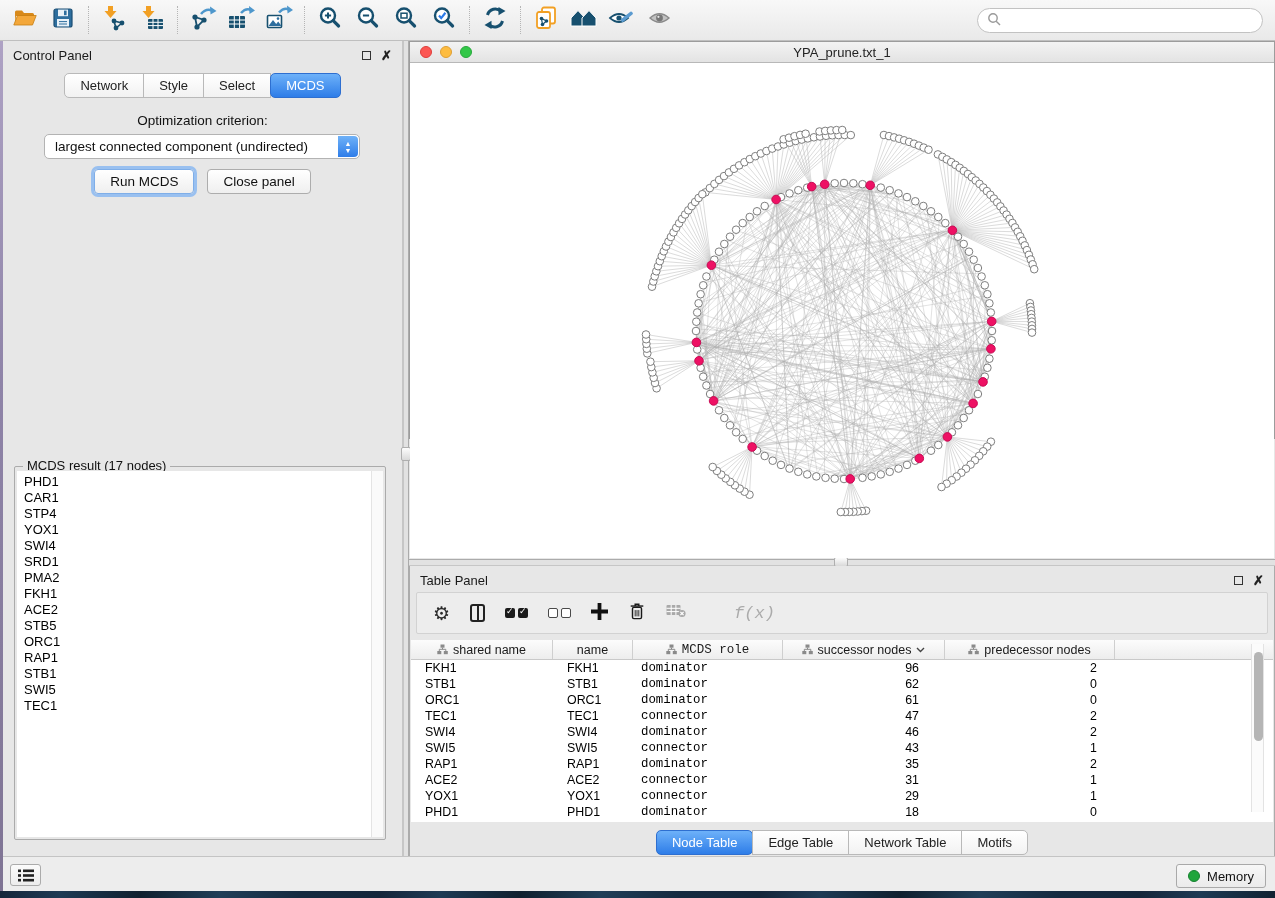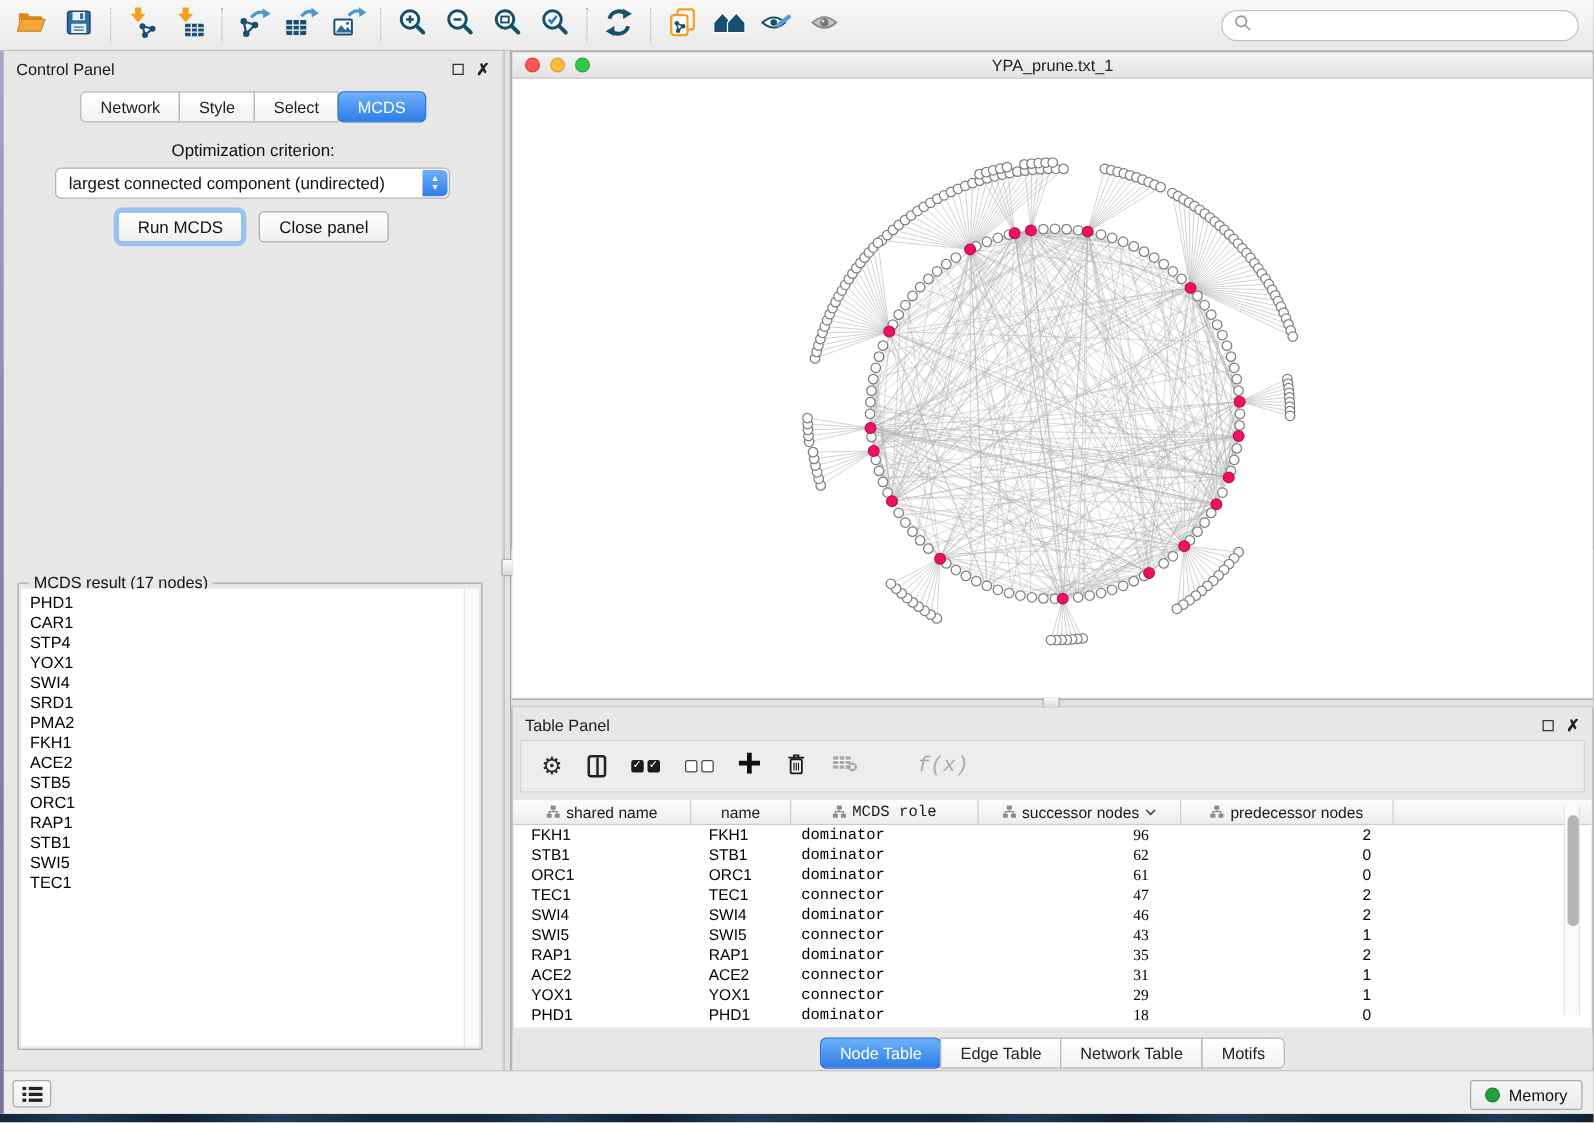--- a/index.html
+++ b/index.html
@@ -112,21 +112,21 @@
     border-bottom:1px solid #C9C9C9; }
   .th { display:flex; align-items:center; justify-content:center; gap:5px; font-size:12.5px;
     color:#1a1a1a; border-right:1px solid #CFCFCF; height:100%; }
   .c0{width:142px;} .c1{width:80px;} .c2{width:150px;font-family:Liberation Mono, monospace;} .c3{width:162px;} .c4{width:170px;}
   .cfill{flex:1; border-right:none;}
   .tbody .trow { display:flex; height:16px; align-items:center; }
   .tcell { font-size:12.4px; color:#000; overflow:hidden; white-space:nowrap; height:100%;
     display:flex; align-items:center; }
   .tcell.c0,.tcell.c1 { padding-left:14px; }
   .tcell.c2 { padding-left:8px; }
-  .tcell.c3 { justify-content:flex-end; padding-right:26px;font-family:Liberation Serif, serif; }
+  .tcell.c3 { justify-content:flex-end; padding-right:26px; }
   .tcell.c4 { justify-content:flex-end; padding-right:18px; }
   .tscroll { position:absolute; right:10px; top:78px; width:13px; height:168px; background:#FBFBFB;
     border-left:1px solid #E3E3E3; border-right:1px solid #E3E3E3; }
   .tscroll .thumb { position:absolute; left:1.5px; top:8px; width:9px; height:89px;
     background:#B5B5B5; border-radius:5px; }
 
   .tp-tabs { position:absolute; left:0; right:0; top:263px; height:27px; background:#E7E7E7;
     display:flex; justify-content:center; align-items:center; }
 
   

